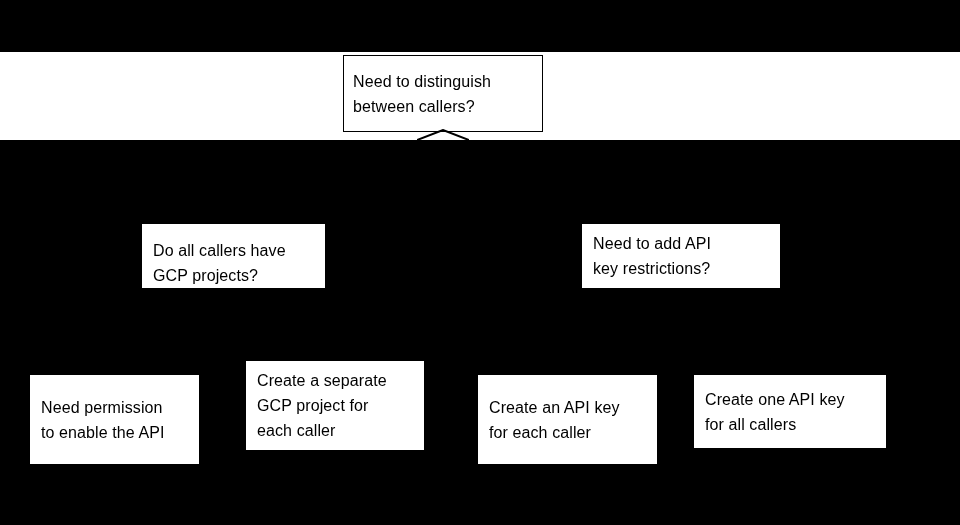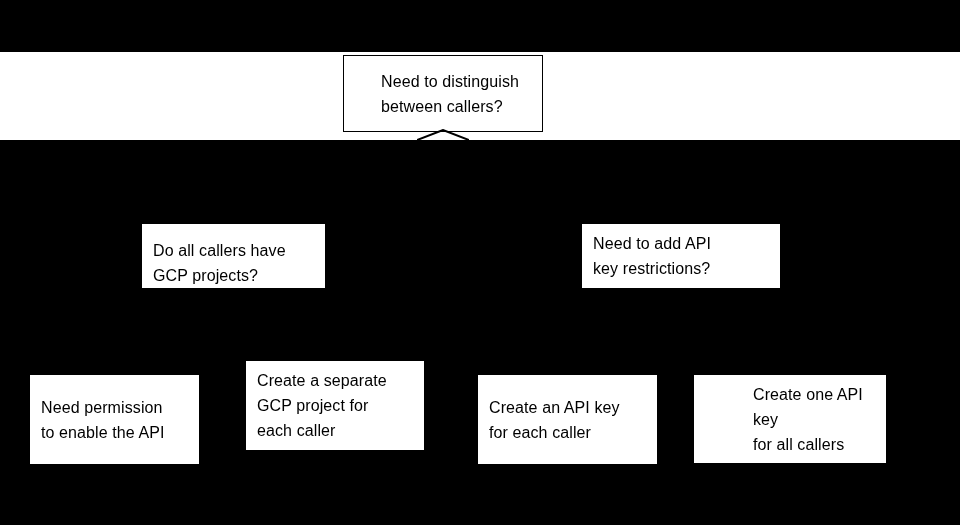--- a/index.html
+++ b/index.html
@@ -39,21 +39,20 @@
     font-size: 16px;
     line-height: 25px;
     color: #000000;
     white-space: pre-line;
     letter-spacing: 0.1px;
   }
 
   
   .node.root {
     border: 1.5px solid #000000;
-    padding-left: 28px;
   }
   .node.root .node-text {
     padding-left: 9px;
   }
   .node.plain .node-text {
     padding-left: 11px;
   }
 
   
   .chevron {
@@ -95,18 +94,18 @@
   </div>
   <div class="node plain" id="node-t3-1" style="left: 246px; top: 361px; width: 178px; height: 89px;">
     <span class="node-text">Create a separate
 GCP project for
 each caller</span>
   </div>
   <div class="node plain" id="node-t3-2" style="left: 478px; top: 375px; width: 179px; height: 89px; align-items: center;">
     <span class="node-text">Create an API key
 for each caller</span>
   </div>
-  <div class="node plain" id="node-t3-3" style="left: 694px; top: 375px; width: 192px; height: 88px; padding-left: 48px;">
+  <div class="node plain" id="node-t3-3" style="left: 694px; top: 375px; width: 192px; height: 73px;">
     <span class="node-text">Create one API key
 for all callers</span>
   </div>
 
 </div>
 
 </body></html>

